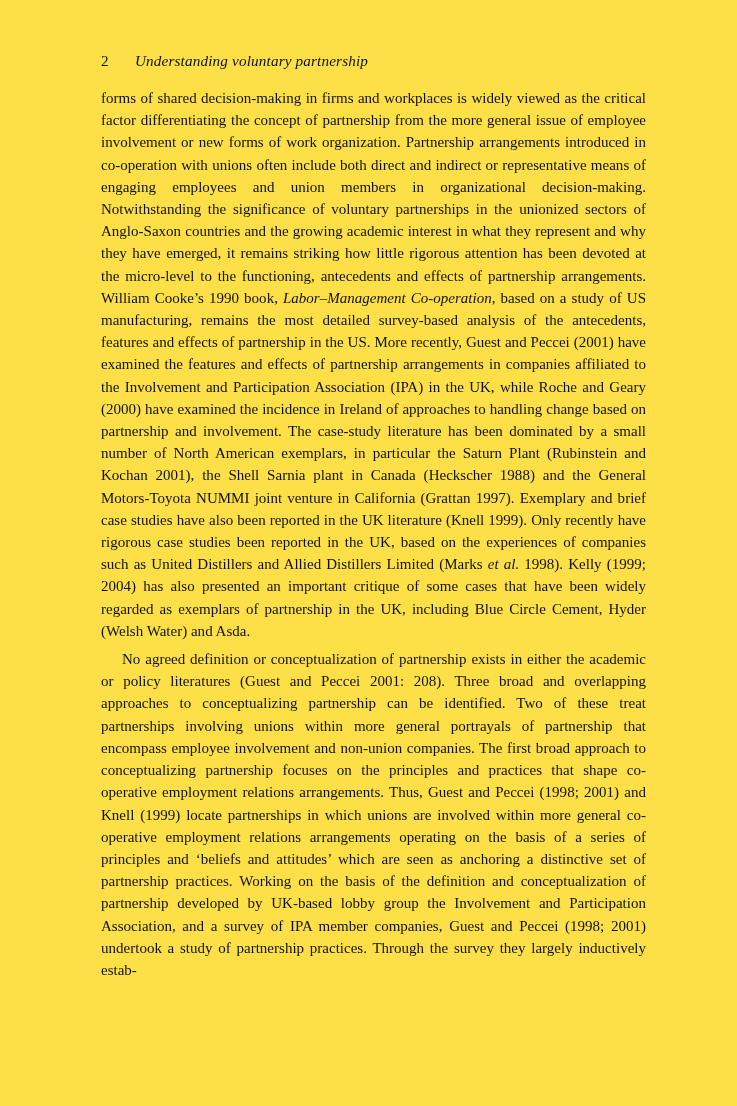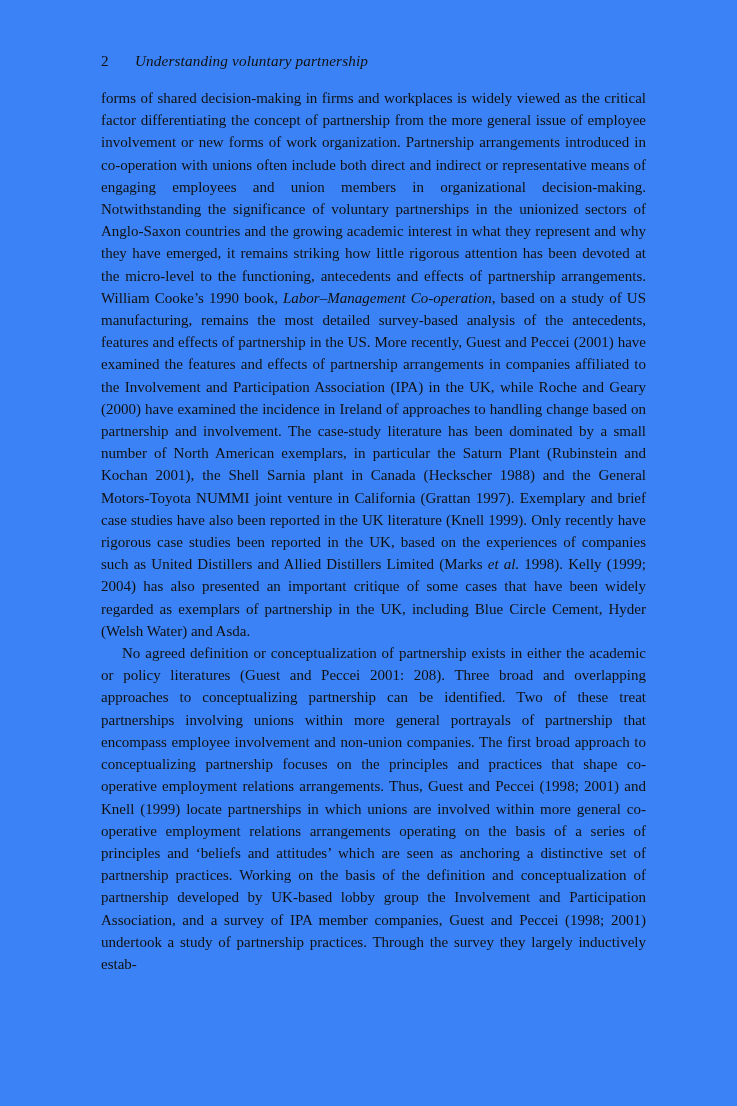--- a/index.html
+++ b/index.html
@@ -17,21 +17,21 @@
     color: #111111;
     -webkit-font-smoothing: antialiased;
   }
 
   .page {
     position: absolute;
     left: 0;
     top: 0;
     width: 737px;
     height: 1106px;
-    background: #3b82f6;
+    background: #fde047;
   }
 
   
   .running-head {
     position: absolute;
     left: 101px;
     top: 50px;
     width: 545px;
     height: 22px;
     font-size: 15.2px;
@@ -68,20 +68,21 @@
     -webkit-hyphens: none;
     color: #111111;
     letter-spacing: 0.01px;
     word-spacing: 0.02px;
   }
   .para + .para {
     text-indent: 21px;
   }
   .para:last-child {
     text-align-last: justify;
+    margin-top: 6px;
   }
   
   .para {
     text-align-last: left;
   }
   .para span.it {
     font-style: italic;
   }
 </style>
 </head>

